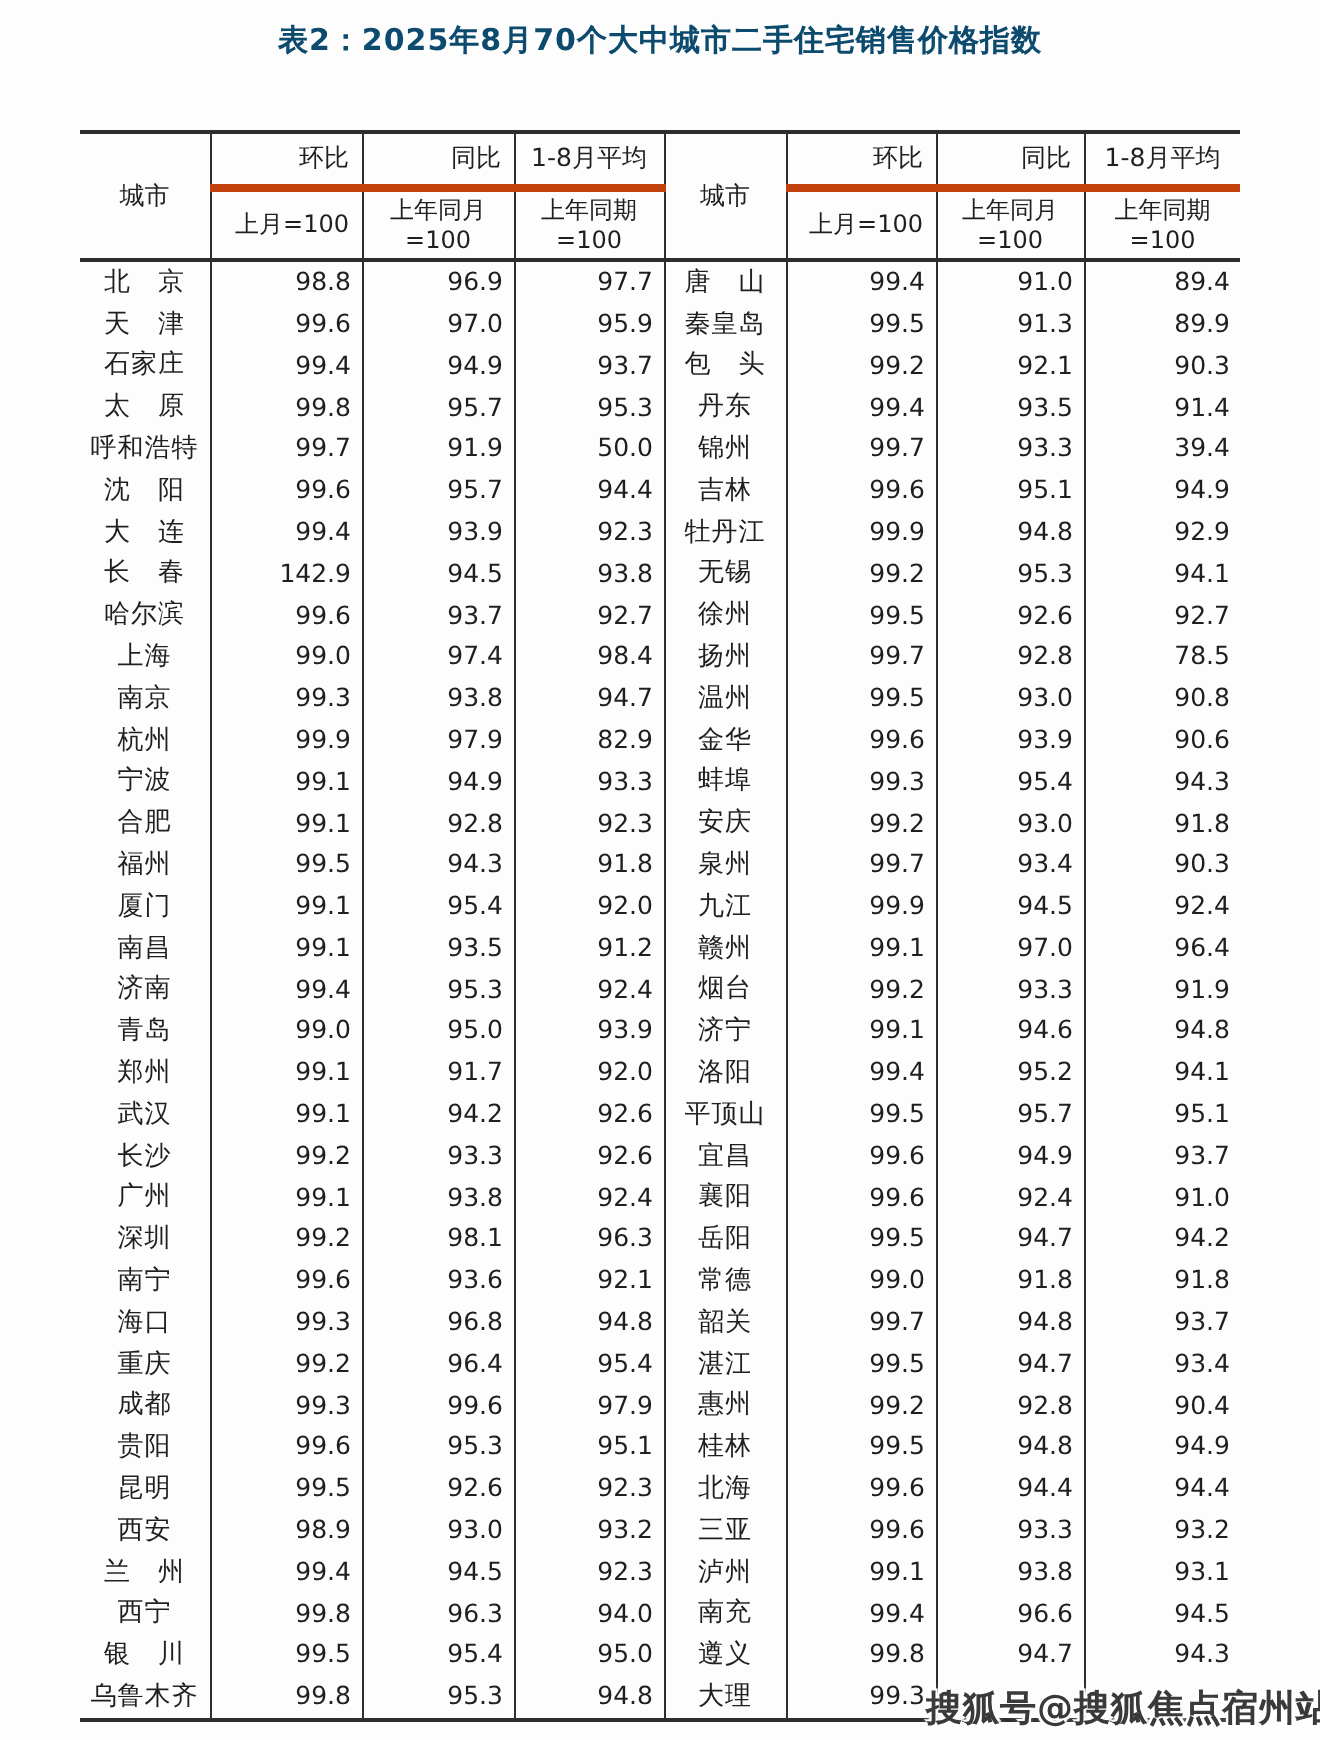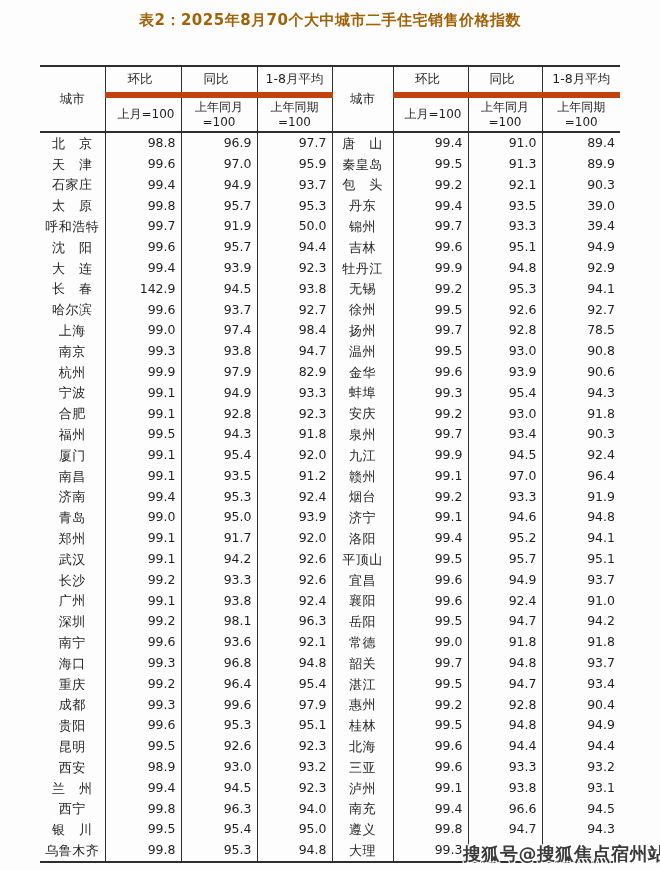--- a/index.html
+++ b/index.html
@@ -10,21 +10,21 @@
     background: #fdfdfd;
     overflow: hidden;
     font-family: "DejaVu Sans", "Liberation Sans", sans-serif;
     color: #1f1f1f;
   }
   .title {
     padding-top: 11px;
     text-align: center;
     font-size: 15px;
     font-weight: bold;
-    color: #a16207;
+    color: #0c4a6e;
     letter-spacing: 0.5px;
   }
   table.idx {
     margin: 35px 0 0 40px;
     width: 580px;
     border-collapse: collapse;
     table-layout: fixed;
     border-top: 2px solid #2e2e2e;
     border-bottom: 2px solid #2e2e2e;
   }
@@ -33,21 +33,21 @@
     padding: 0;
     overflow: hidden;
     font-weight: 500;
   }
   thead tr.top th { height: 25px; font-size: 12.5px; vertical-align: middle; }
   thead tr.sub th { height: 33px; font-size: 12px; vertical-align: middle; white-space: pre-line; line-height: 1.25; }
   thead tr.sub th { border-bottom: 2px solid #2e2e2e; }
   th.city-h { border-bottom: 2px solid #2e2e2e; text-align: center; font-size: 12.5px; }
   th.rgt { text-align: right; padding-right: 6px; }
   th.ctr { text-align: center; }
-  tr.top th.line { border-bottom: 6px solid #c2410c; text-align: center; }
+  tr.top th.line { border-bottom: 4px solid #c2410c; }
   .vl { border-left: 1px solid #2e2e2e; }
   tbody td { height: 20.8px; vertical-align: middle; line-height: 1; }
   td.city { text-align: center; font-size: 13px; letter-spacing: 0.5px; }
   td.num  { text-align: right; padding-right: 5px; font-size: 12.5px; }
   .watermark {
     position: absolute;
     left: 463px;
     top: 842px;
     font-size: 18px;
     font-weight: bold;
@@ -132,21 +132,21 @@
           <td class="num vl">90.3</td>
         </tr>
         <tr>
           <td class="city">太　原</td>
           <td class="num vl">99.8</td>
           <td class="num vl">95.7</td>
           <td class="num vl">95.3</td>
           <td class="city vl">丹东</td>
           <td class="num vl">99.4</td>
           <td class="num vl">93.5</td>
-          <td class="num vl">39.0</td>
+          <td class="num vl">91.4</td>
         </tr>
         <tr>
           <td class="city">呼和浩特</td>
           <td class="num vl">99.7</td>
           <td class="num vl">91.9</td>
           <td class="num vl">50.0</td>
           <td class="city vl">锦州</td>
           <td class="num vl">99.7</td>
           <td class="num vl">93.3</td>
           <td class="num vl">39.4</td>

